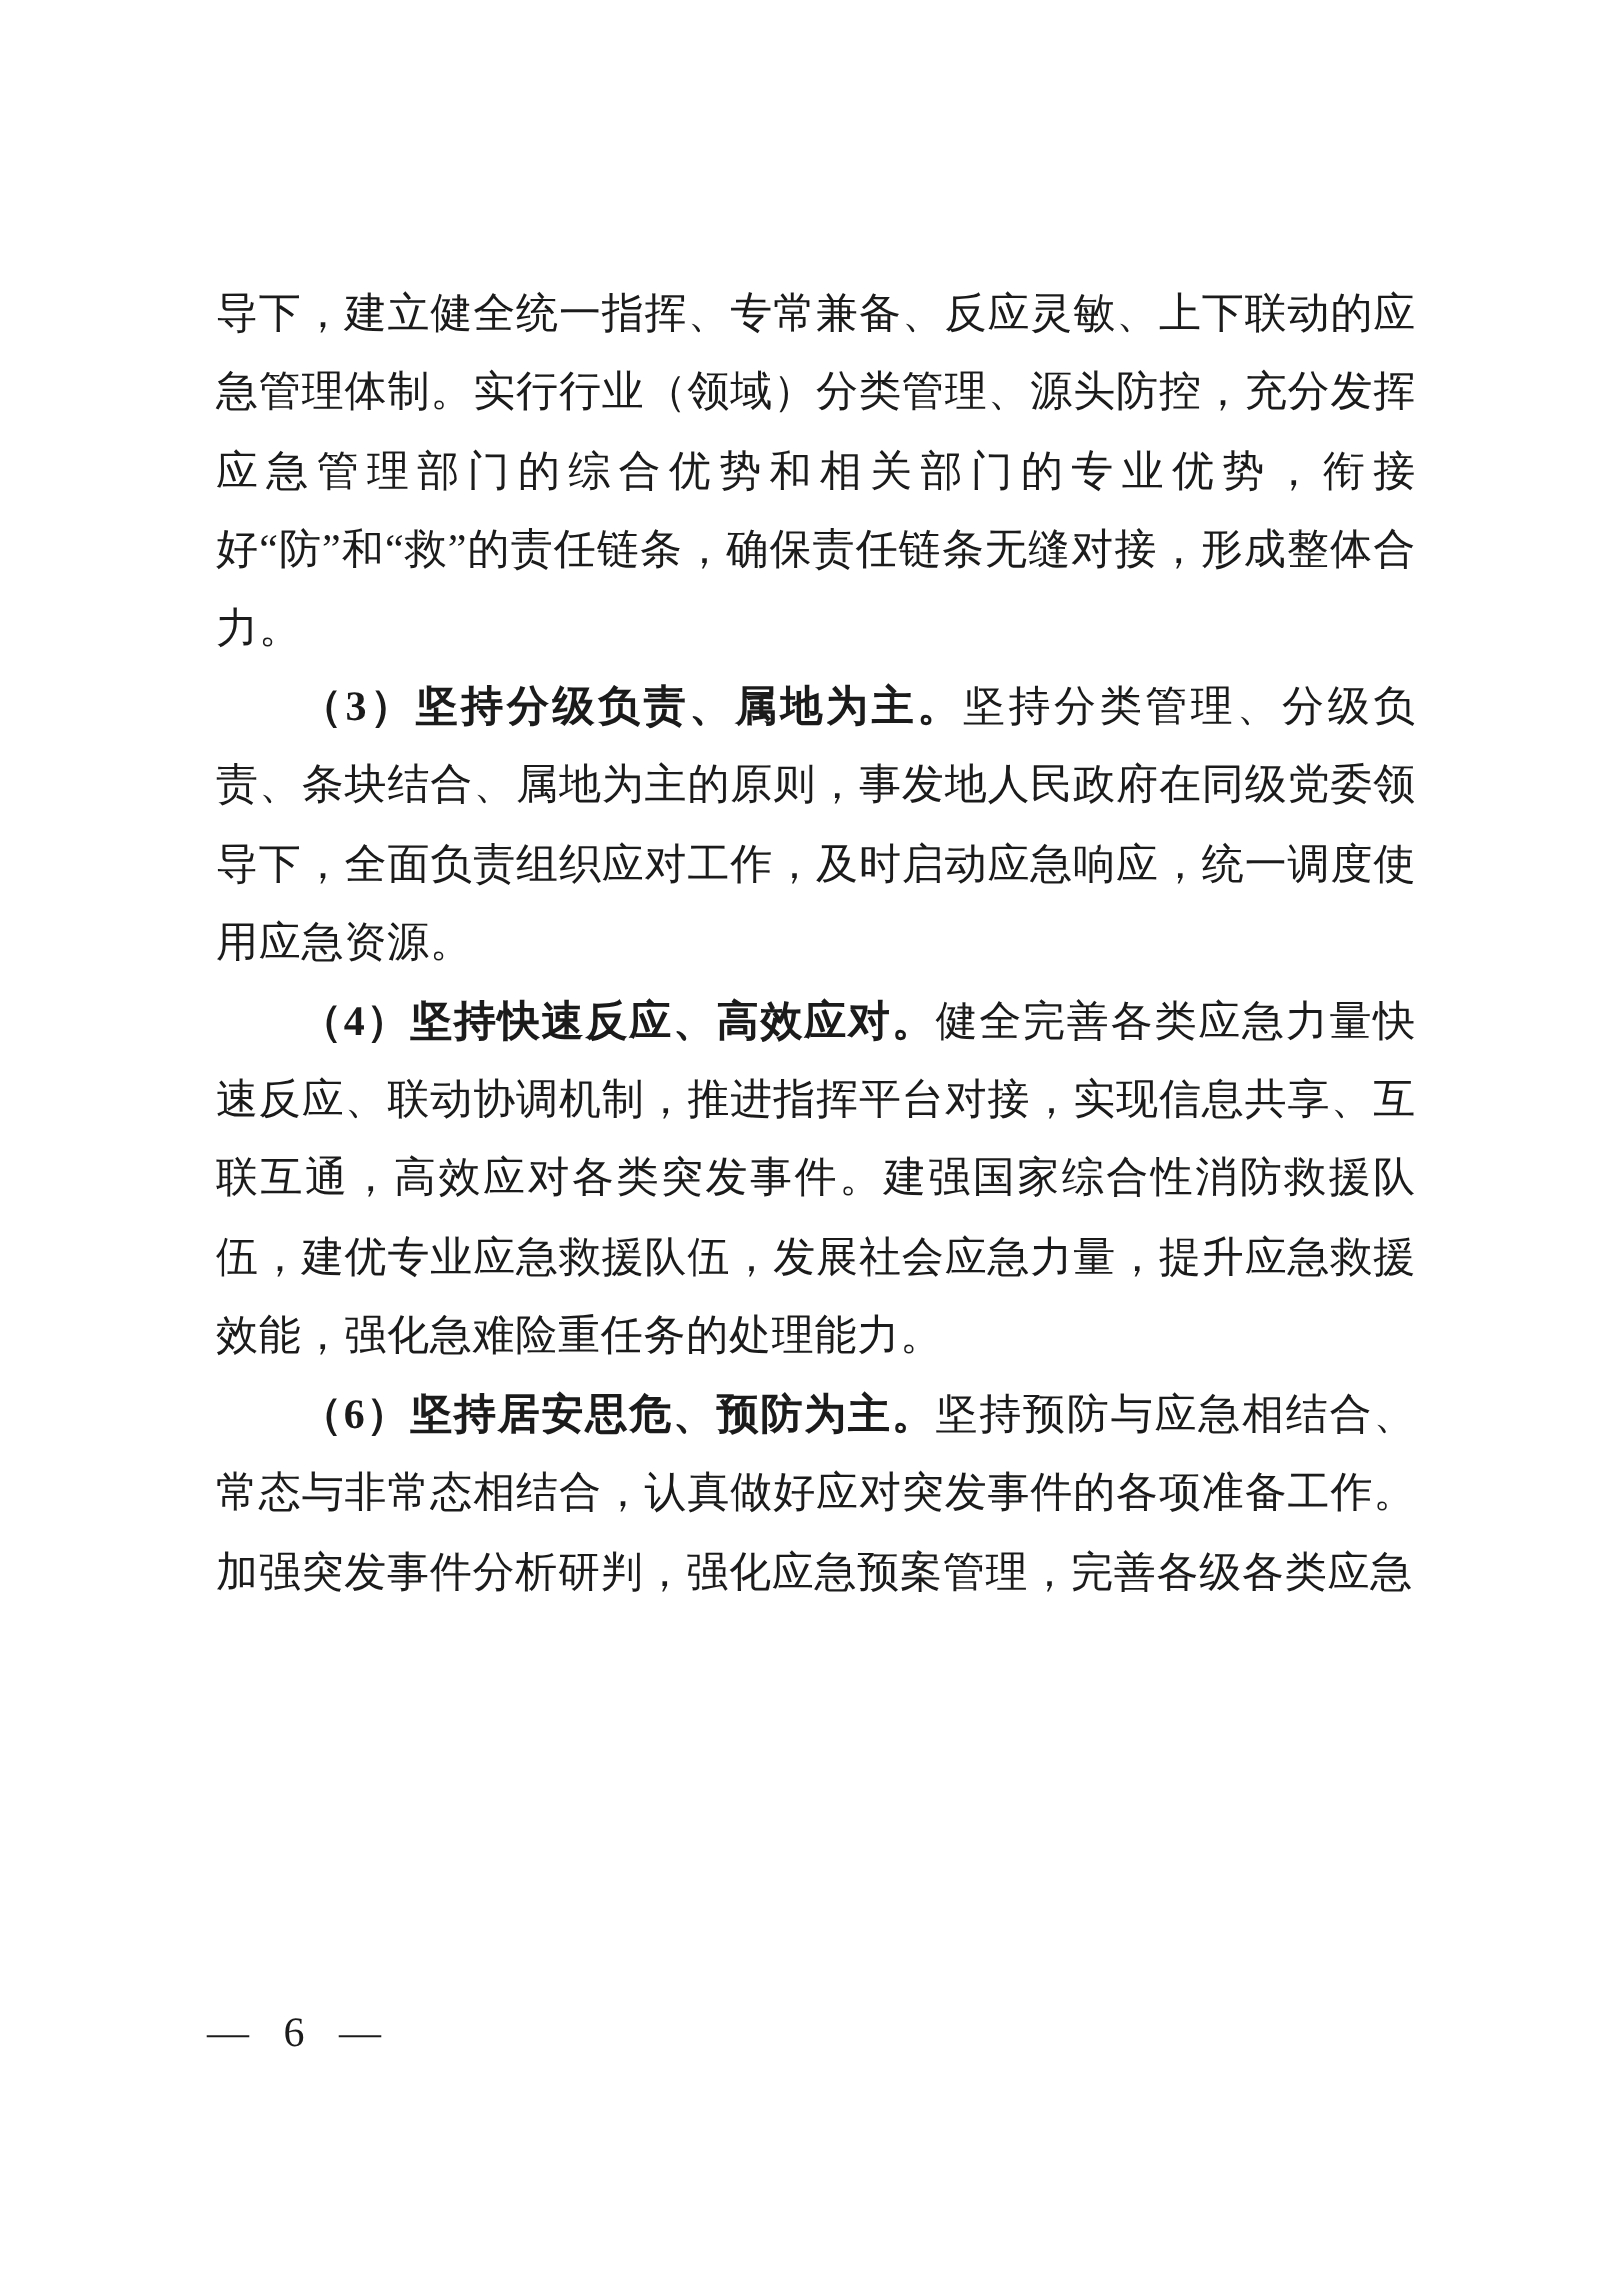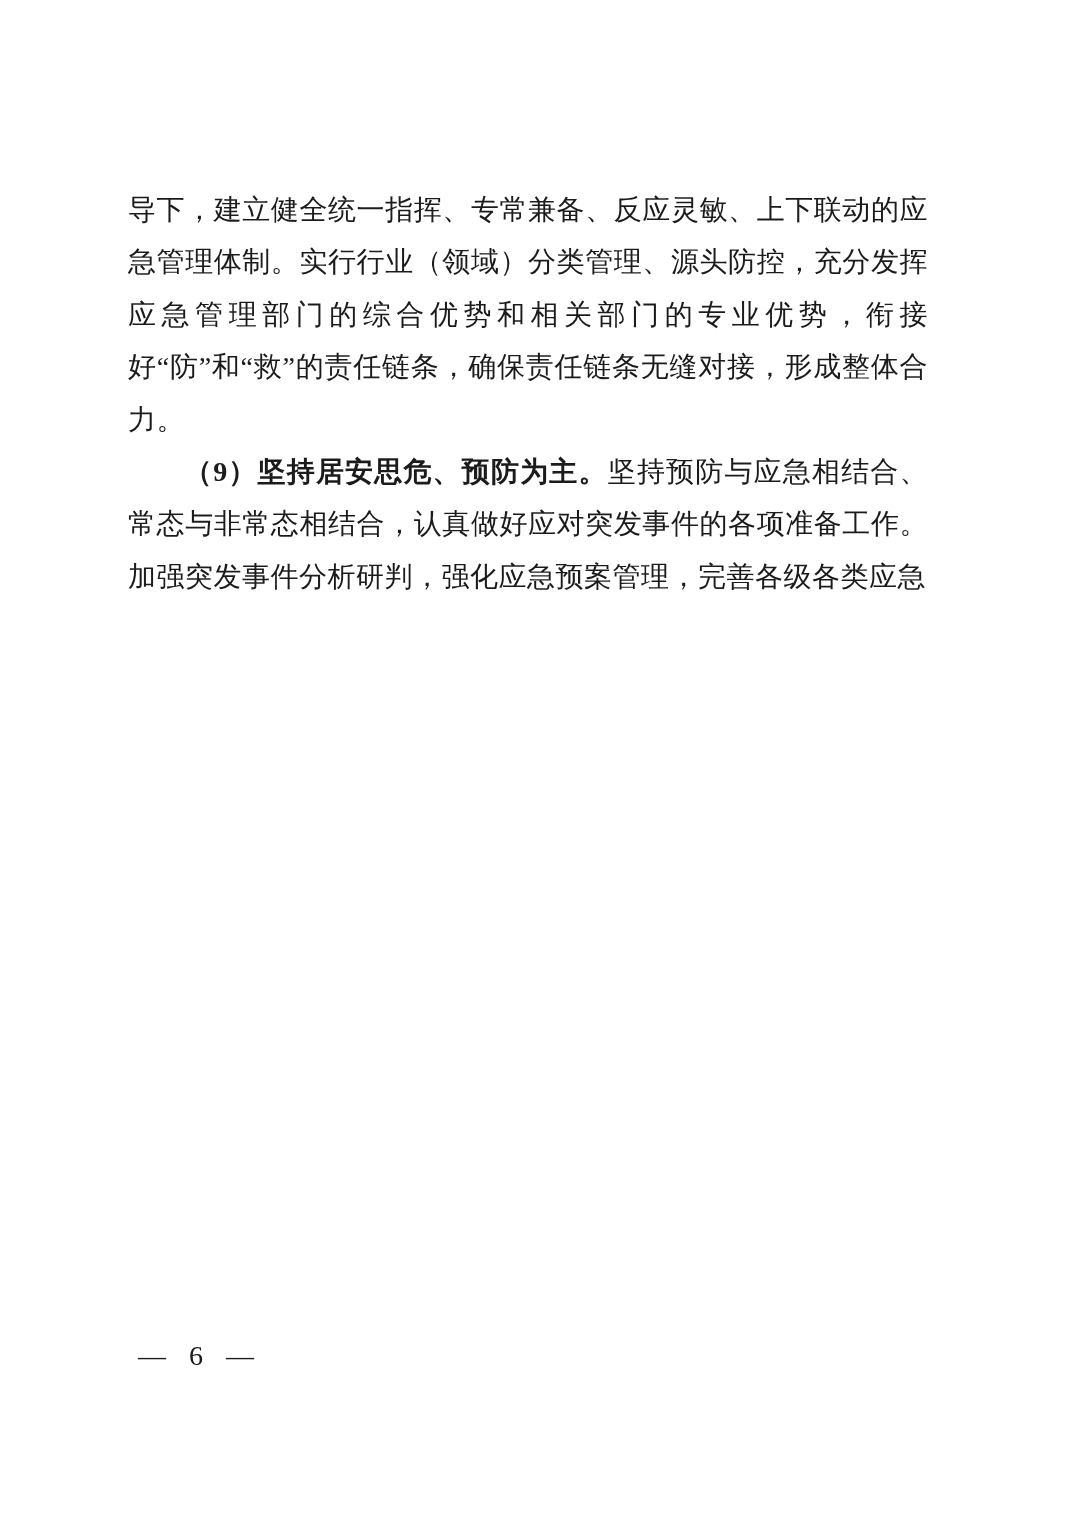--- a/index.html
+++ b/index.html
@@ -11,21 +11,21 @@
     position: relative;
     width: 1074px;
     height: 1520px;
     background: #ffffff;
     overflow: hidden;
     font-family: "Liberation Serif", "DejaVu Serif", serif;
     color: #1b1b1b;
   }
   .content {
     position: absolute;
-    left: 128px;
+    left: 144px;
     top: 184px;
     width: 800px;
   }
   .para {
     margin: 0;
     font-size: 28px;
     line-height: 52.4px;
     text-align: justify;
     text-justify: inter-ideograph;
     letter-spacing: 0.5px;
@@ -45,16 +45,18 @@
     color: #1b1b1b;
     font-family: "Liberation Serif", "DejaVu Serif", serif;
   }
 </style>
 </head>
 <body>
 
 <div class="page">
   <div class="content">
     <p class="para"><b class="lead"></b><span>导下，建立健全统一指挥、专常兼备、反应灵敏、上下联动的应急管理体制。实行行业（领域）分类管理、源头防控，充分发挥应急管理部门的综合优势和相关部门的专业优势，衔接好“防”和“救”的责任链条，确保责任链条无缝对接，形成整体合力。</span></p>
-    <p class="para indent"><b class="lead">（9）坚持居安思危、预防为主。</b><span>坚持预防与应急相结合、常态与非常态相结合，认真做好应对突发事件的各项准备工作。加强突发事件分析研判，强化应急预案管理，完善各级各类应急</span></p>
+    <p class="para indent"><b class="lead">（3）坚持分级负责、属地为主。</b><span>坚持分类管理、分级负责、条块结合、属地为主的原则，事发地人民政府在同级党委领导下，全面负责组织应对工作，及时启动应急响应，统一调度使用应急资源。</span></p>
+    <p class="para indent"><b class="lead">（4）坚持快速反应、高效应对。</b><span>健全完善各类应急力量快速反应、联动协调机制，推进指挥平台对接，实现信息共享、互联互通，高效应对各类突发事件。建强国家综合性消防救援队伍，建优专业应急救援队伍，发展社会应急力量，提升应急救援效能，强化急难险重任务的处理能力。</span></p>
+    <p class="para indent"><b class="lead">（6）坚持居安思危、预防为主。</b><span>坚持预防与应急相结合、常态与非常态相结合，认真做好应对突发事件的各项准备工作。加强突发事件分析研判，强化应急预案管理，完善各级各类应急</span></p>
   </div>
   <div class="page-number">— 6 —</div>
 </div>
 
 </body></html>

